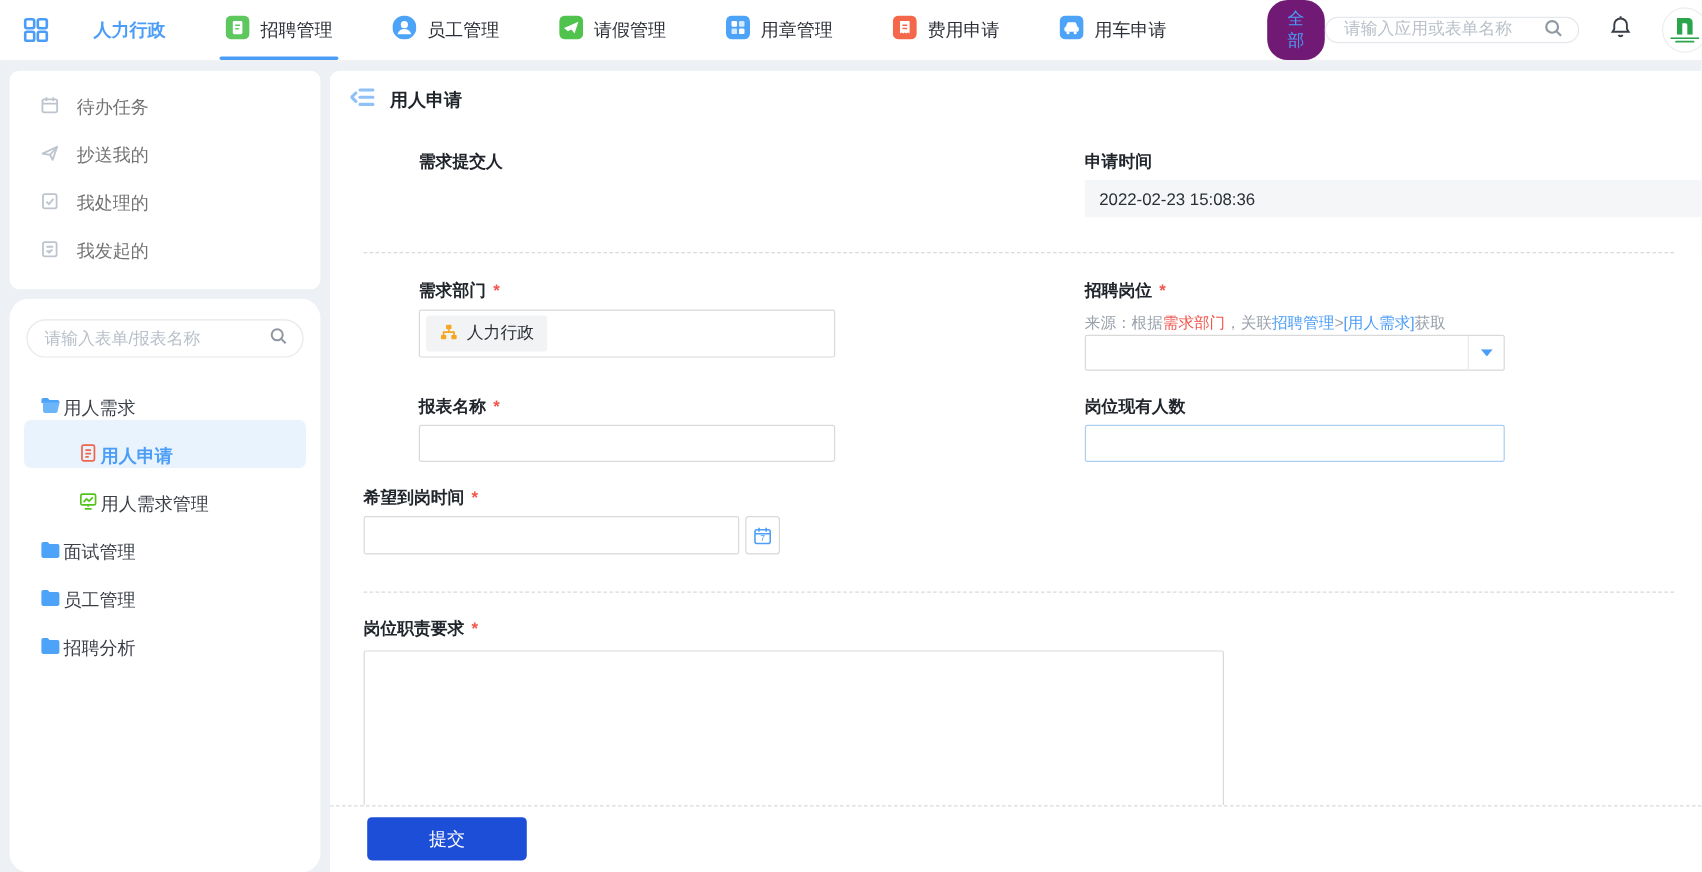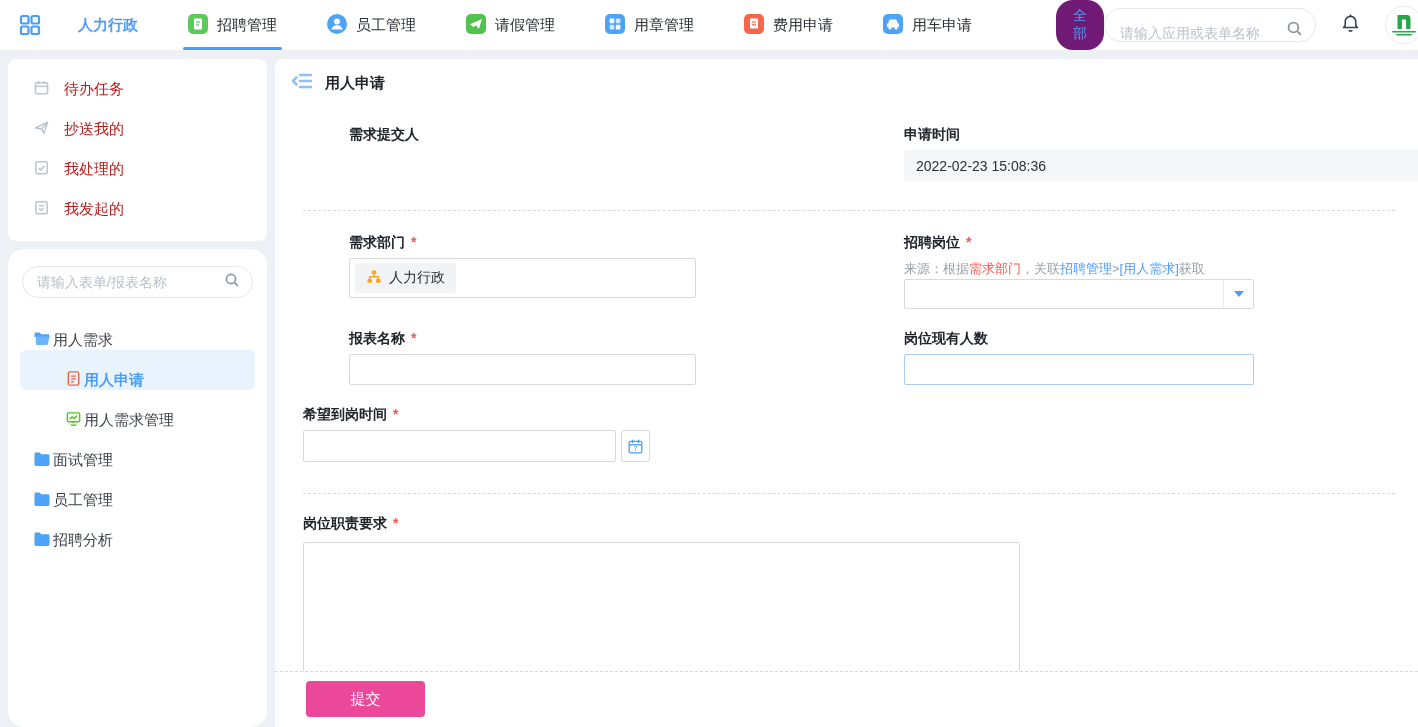--- a/index.html
+++ b/index.html
@@ -9,30 +9,30 @@
   
   .topnav { height:51px; background:#fff; border-bottom:1px solid #eef0f2; display:flex; align-items:center; padding:0 16px 0 18px; }
   .apps-grid-btn { display:flex; align-items:center; cursor:pointer; }
   .nav-divider { width:1px; height:20px; background:#e5e8ec; margin:0 18px; }
   .nav-items { display:flex; align-items:center; height:100%; }
   .nav-item { display:flex; align-items:center; gap:9px; height:100%; position:relative; margin-right:50px; font-size:15px; color:#2b2f36; cursor:pointer; white-space:nowrap; }
   .nav-item.workspace { color:#4b9df8; font-weight:bold; }
   .nav-item.active::after { content:""; position:absolute; left:-5px; right:-5px; bottom:0; height:3px; background:#4b9df8; border-radius:2px; }
   .pill-all { background:#701a75; color:#4b9df8; font-size:14px; padding:7px 17px; border-radius:17px; cursor:pointer; margin-right:0;margin-left:34px; }
   .nav-right { margin-left:auto; display:flex; align-items:center; gap:24px; }
-  .search-pill { width:212px; height:34px; border:1px solid #e4e7eb; border-radius:17px; display:flex; align-items:flex-end; padding:0 12px 0 15px; background:#fff; }
+  .search-pill { width:212px; height:22px; border:1px solid #e4e7eb; border-radius:17px; display:flex; align-items:flex-start; padding:0 12px 0 15px; background:#fff; }
   .search-pill input { border:none; outline:none; flex:1; font-size:14px; color:#333; background:transparent; min-width:0; font-family:inherit; }
   .search-pill input::placeholder { color:#b9c0ca; }
   .logo-badge { width:38px; height:38px; border-radius:50%; border:1px solid #ededed; background:#fff; display:flex; flex-direction:column; align-items:center; justify-content:center; gap:2px; cursor:pointer; }
 
   
   .layout { display:flex; height:676px; align-items:stretch; }
   .sidebar { width:259px; margin:8px 0 0 8px; display:flex; flex-direction:column; flex:none; }
   .side-card1 { background:#fff; border-radius:8px; padding:10px 0 12px; }
-  .task-item { height:40px; display:flex; align-items:center; gap:14px; padding-left:25px; font-size:15px; color:#b91c1c; cursor:pointer; }
+  .task-item { height:40px; display:flex; align-items:center; gap:14px; padding-left:25px; font-size:15px; color:#737373; cursor:pointer; }
   .side-card2 { background:#fff; border-radius:16px; margin-top:8px; flex:1; padding:17px 0 0; }
   .side-search { margin:0 14px 12px; height:32px; border:1px solid #e4e7eb; border-radius:16px; display:flex; align-items:center; padding:0 12px 0 14px; }
   .side-search input { border:none; outline:none; flex:1; font-size:14px; min-width:0; background:transparent; font-family:inherit; }
   .side-search input::placeholder { color:#b9c0ca; }
   .tree-row { height:40px; display:flex; align-items:flex-end; gap:2px; padding-left:25px; font-size:15px; color:#3a3f47; cursor:pointer; }
   .tree-row.child { padding-left:57px; }
   .tree-row.selected { margin:0 12px; padding-left:45px; background:#e9f3fd; border-radius:6px; color:#4b9df8; font-weight:bold; }
 
   
   .main { flex:1; margin:8px 0 0 8px; background:#fff; border-radius:8px 0 0 0; display:flex; flex-direction:column; overflow:hidden; }
@@ -61,21 +61,21 @@
   .text-input { margin-top:8px; width:347px; height:31px; border:1px solid #d9d9d9; border-radius:2px; padding:0 10px; font-size:14px; color:#2b2f36; outline:none; display:block; background:#fff; font-family:inherit; }
   .text-input.blue-border { width:350px; border-color:#abcdf1; }
 
   .date-group { margin-top:8px; width:347px; display:flex; gap:5px; }
   .date-input { flex:1; height:32px; border:1px solid #d9d9d9; border-radius:2px; padding:0 10px; font-size:14px; outline:none; background:#fff; font-family:inherit; }
   .date-btn { width:29px; height:32px; border:1px solid #d9d9d9; border-radius:3px; background:#fff; display:flex; align-items:center; justify-content:center; cursor:pointer; }
 
   .duty-area { margin-top:11px; width:717px; height:140px; border:1px solid #d9d9d9; border-radius:2px; resize:none; outline:none; font-size:14px; padding:8px 10px; font-family:inherit; display:block; background:#fff; }
 
   .footer { flex:none; height:56px; border-top:1px dashed #d6d9de; padding:9px 0 0 31px; background:#fff; }
-  .submit-btn { width:119px; height:36px; background:#ec4899; color:#fff; font-size:15px; border:none; border-radius:4px; cursor:pointer; font-family:inherit; }
+  .submit-btn { width:133px; height:36px; background:#1d4ed8; color:#fff; font-size:15px; border:none; border-radius:4px; cursor:pointer; font-family:inherit; }
 </style>
 </head>
 <body>
 
 <div class="topnav">
   <div class="apps-grid-btn">
     <svg width="24" height="24" viewBox="0 0 24 24" fill="none" stroke="#4b9df8" stroke-width="2.2">
       <rect x="3" y="3" width="7.5" height="7.5" rx="1.6"></rect>
         <rect x="13.5" y="3" width="7.5" height="7.5" rx="1.6"></rect>
       <rect x="3" y="13.5" width="7.5" height="7.5" rx="1.6"></rect>

